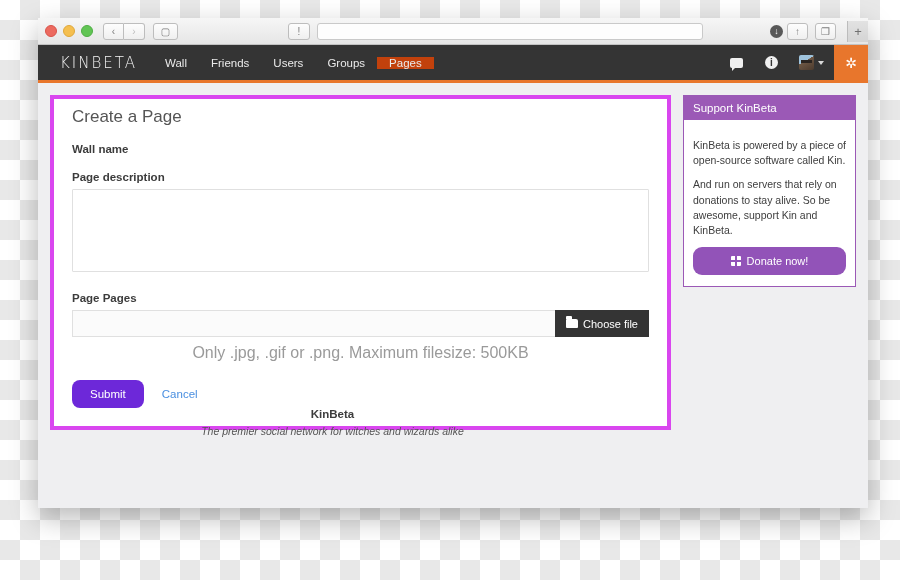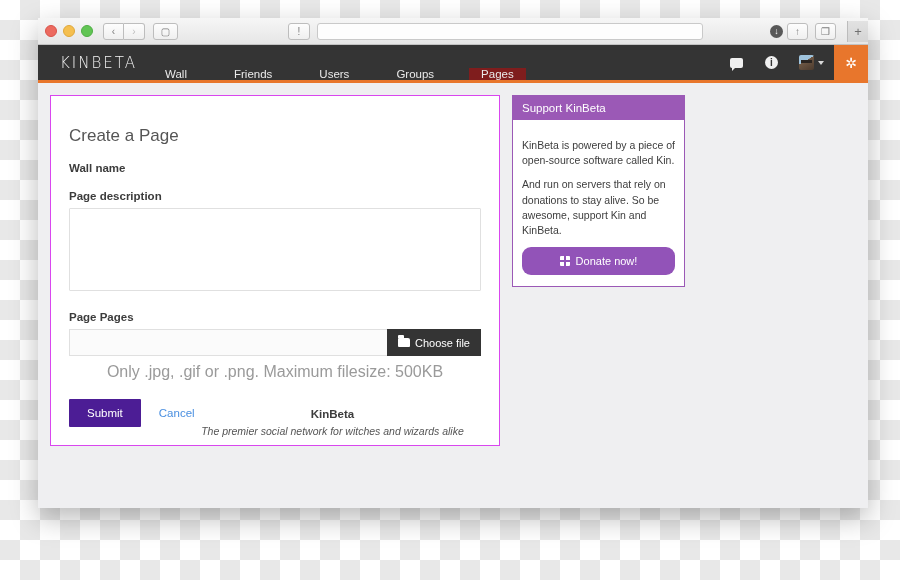--- a/index.html
+++ b/index.html
@@ -135,30 +135,30 @@
   .brand {
     display: flex;
     align-items: center;
     padding: 0 16px 0 22px;
     color: #f2f2f2;
     font-size: 15px;
     letter-spacing: 2px;
     font-family: "DejaVu Sans", sans-serif;
     font-weight: 300;
   }
-  .nav-links { display: flex; align-items: flex-end; gap: 23px; }
+  .nav-links { display: flex; align-items: center; }
   .nav-link {
     display: flex;
     align-items: center;
     padding: 0 12px;
     color: #eaeaea;
     font-size: 11.5px;
     text-decoration: none;
   }
-  .nav-link.active { background: #7f1d1d; }
+  .nav-link.active { background: #c2410c; }
 
   .nav-right {
     position: absolute;
     right: 0; top: 0; bottom: 0;
     display: flex;
     align-items: stretch;
   }
   .nav-icon {
     display: flex;
     align-items: center;
@@ -221,25 +221,25 @@
     background: #efeff1;
     height: 425px;
     padding: 12px 12px 0 12px;
     box-sizing: border-box;
     display: flex;
     gap: 12px;
     align-items: flex-start;
     position: relative;
   }
   .main-col {
-    width: 450px;
-    background: #ffffff;
-    border: 1px solid #d946ef;
-    box-sizing: border-box;
-    padding: 30px 18px 0 18px;
+    width: 621px;
+    background: #ffffff;
+    border: 4px solid #d946ef;
+    box-sizing: border-box;
+    padding: 8px 18px 0 18px;
   }
   .page-title {
     font-size: 17px;
     color: #555555;
     font-weight: normal;
     margin: 0 0 16px 0;
     padding-bottom: 0;
   }
   .form-label {
     font-size: 11.5px;
@@ -322,28 +322,28 @@
     text-align: center;
   }
   .actions {
     display: flex;
     align-items: center;
     gap: 18px;
     margin-top: 18px;
     padding-bottom: 18px;
   }
   .submit-btn {
-    background: #4c1d95;
+    background: #6d28d9;
     color: #ffffff;
     border: none;
     font-size: 11.5px;
     padding: 8px 18px;
     cursor: pointer;
     font-family: "Liberation Sans", sans-serif;
-    border-radius: 1px;
+    border-radius: 8px;
   }
   .cancel-link {
     color: #4a8fe0;
     font-size: 11.5px;
     text-decoration: none;
   }
 
   
   .side-col { width: 173px; }
   .panel {

